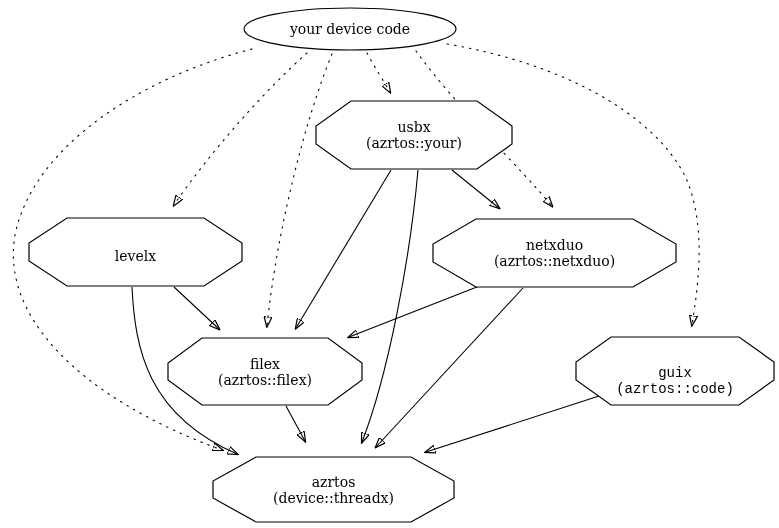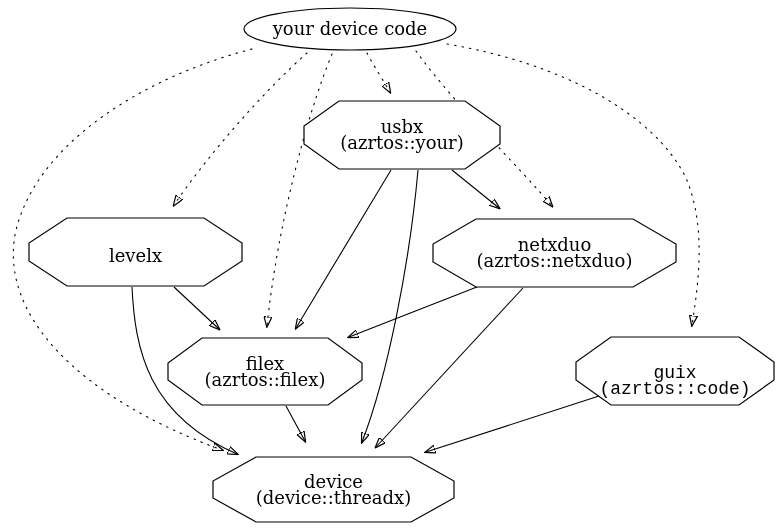--- a/index.html
+++ b/index.html
@@ -32,21 +32,21 @@
     stroke-linecap: round;
   }
   .node {
     position: absolute;
     display: flex;
     flex-direction: column;
     align-items: center;
     justify-content: center;
     text-align: center;
     color: #000000;
-    font-size: 18px;
+    font-size: 14px;
     line-height: 16px;
   }
   .node > svg.shape {
     position: absolute;
     left: 0;
     top: 0;
   }
   .node .lbl {
     position: relative;
     z-index: 2;
@@ -88,21 +88,21 @@
     <path d="M 599 396 L 426 452" marker-end="url(#arrow)"></path>
   </svg>
 
   <div class="node" style="left:243px; top:7px; width:214px; height:44px;">
     <svg class="shape" width="214" height="44" viewBox="0 0 214 44">
       <ellipse cx="107" cy="22" rx="106" ry="21"></ellipse>
     </svg>
     <span class="lbl">your device code</span>
   </div>
 
-  <div class="node" style="left:303px; top:100px; width:198px; height:70px;">
+  <div class="node" style="left:315px; top:100px; width:198px; height:70px;">
     <svg class="shape" width="198" height="70" viewBox="0 0 198 70">
       <polygon points="36,1 162,1 197,26 197,44 162,69 36,69 1,44 1,26"></polygon>
     </svg>
     <span class="lbl">usbx</span>
     <span class="lbl">(azrtos::your)</span>
   </div>
 
   <div class="node" style="left:28px; top:217px; width:215px; height:78px;">
     <svg class="shape" width="215" height="70" viewBox="0 0 215 70">
       <polygon points="39,1 176,1 214,26 214,44 176,69 39,69 1,44 1,26"></polygon>
@@ -131,17 +131,17 @@
       <polygon points="36,1 164,1 199,26 199,44 164,69 36,69 1,44 1,26"></polygon>
     </svg>
     <span class="lbl">guix</span>
     <span class="lbl">(azrtos::code)</span>
   </div>
 
   <div class="node" style="left:212px; top:456px; width:243px; height:67px;">
     <svg class="shape" width="243" height="67" viewBox="0 0 243 67">
       <polygon points="44,1 199,1 242,25 242,42 199,66 44,66 1,42 1,25"></polygon>
     </svg>
-    <span class="lbl">device</span>
+    <span class="lbl">azrtos</span>
     <span class="lbl">(device::threadx)</span>
   </div>
 
 </div>
 
 </body></html>

